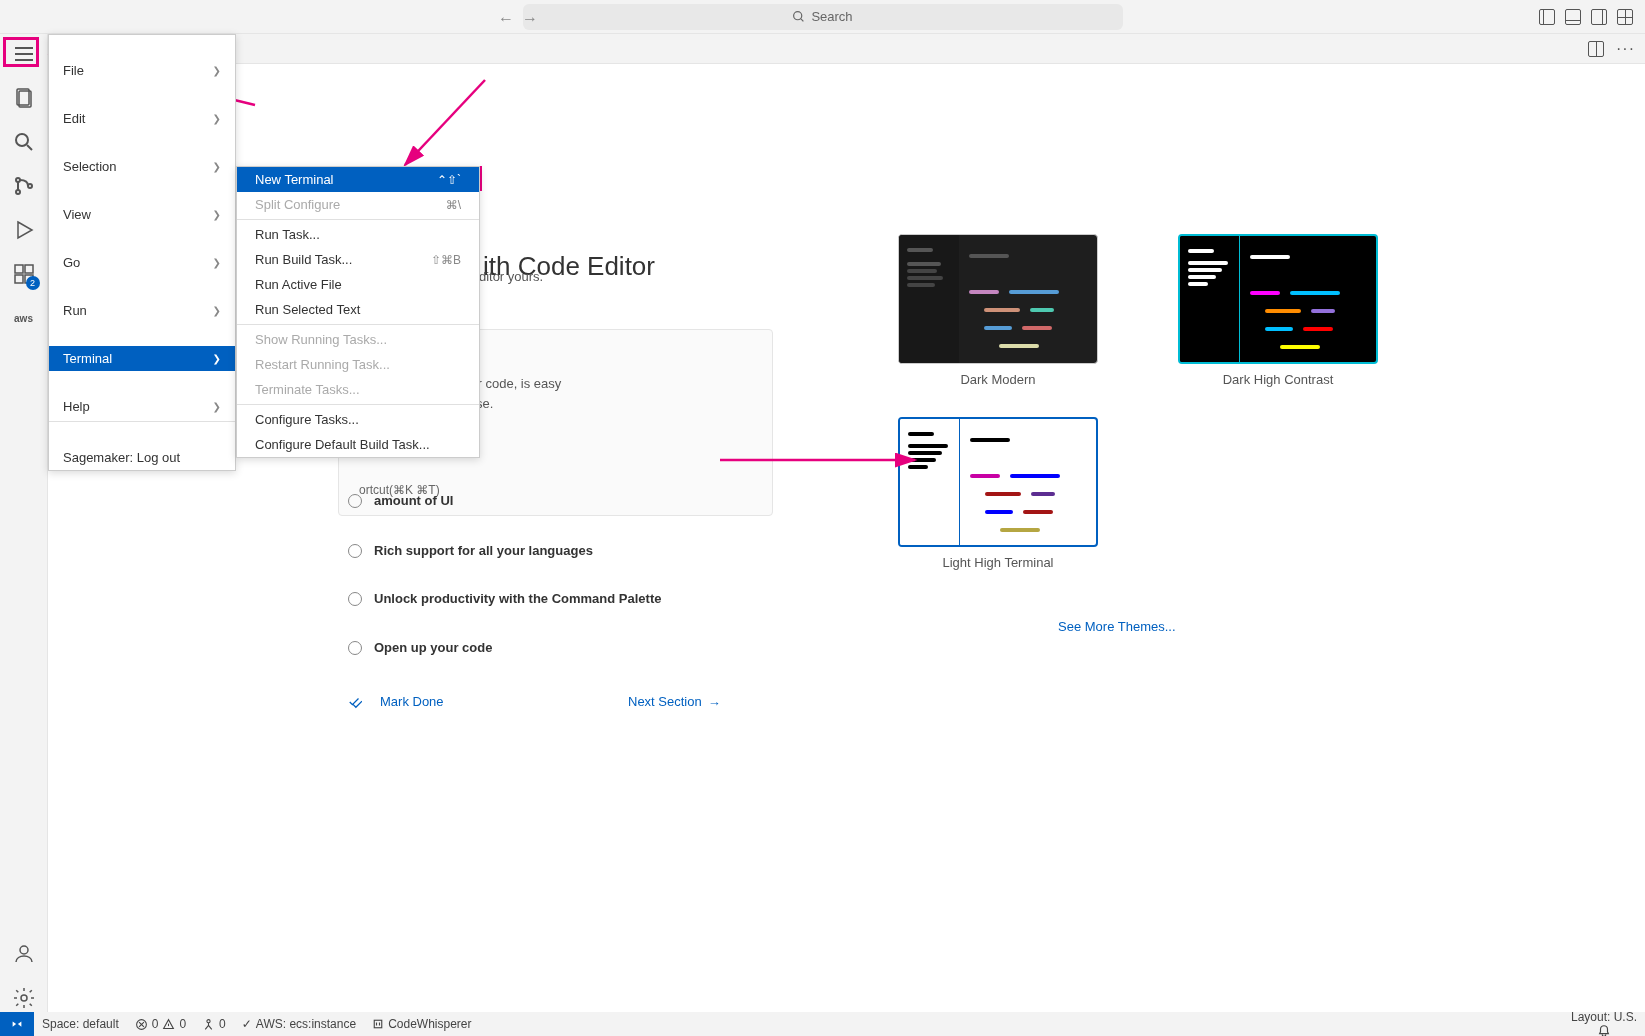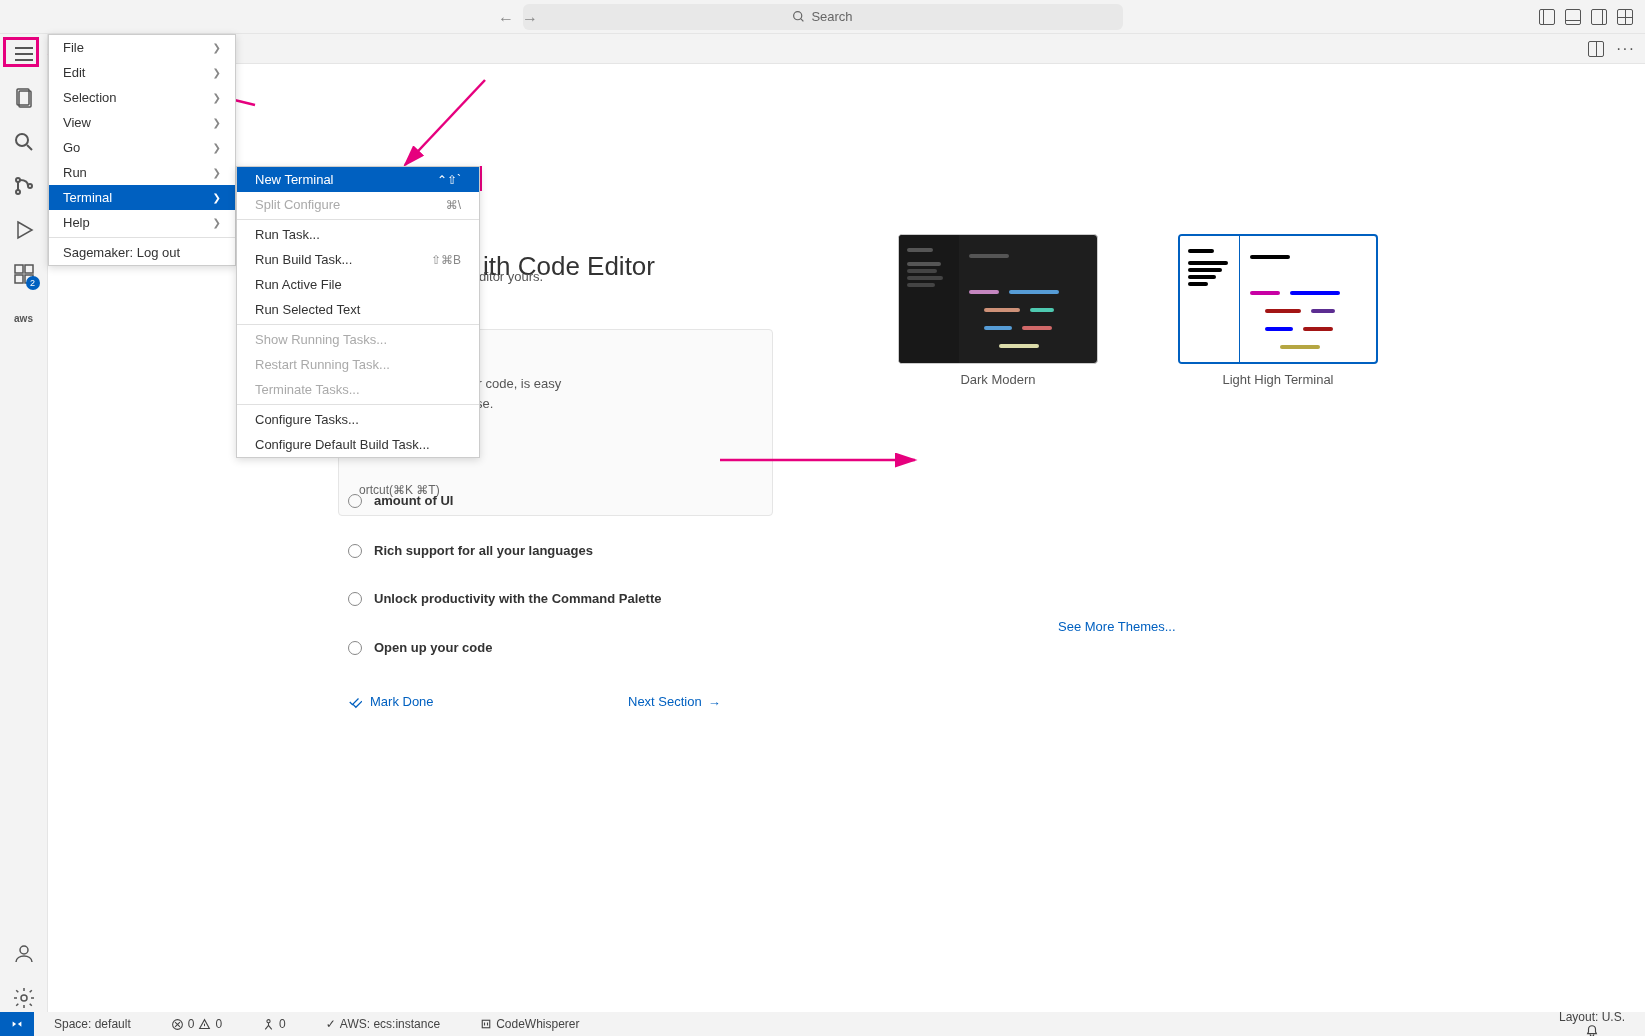--- a/index.html
+++ b/index.html
@@ -43,54 +43,54 @@
 .browse-btn { background:#0060c0; color:#fff; border:none; padding:6px 12px; font-size:12px; border-radius:2px; cursor:pointer; }
 .theme-tip { font-size:12px; color:#666; margin-top:30px; }
 
 .step { position:absolute; left:300px; display:flex; gap:12px; align-items:center; font-size:13px; font-weight:600; color:#333; }
 .circle { width:14px; height:14px; border:1.5px solid #888; border-radius:50%; flex-shrink:0; }
 .step1 { top:429px; }
 .step2 { top:479px; }
 .step3 { top:527px; }
 .step4 { top:576px; }
 
-.mark-done { position:absolute; left:300px; top:630px; font-size:13px; color:#0060c0; cursor:pointer; display:flex; gap:8px; align-items:center; }
+.mark-done { position:absolute; left:300px; top:630px; font-size:13px; color:#0060c0; cursor:pointer; display:flex; gap:18px; align-items:center; }
 .next-section { position:absolute; left:580px; top:630px; font-size:13px; color:#0060c0; cursor:pointer; display:flex; gap:6px; align-items:center; }
 
 
 .theme-grid { position:absolute; left:840px; top:170px; display:grid; grid-template-columns: repeat(2, 220px); gap: 30px 60px; }
 .theme-item { display:flex; flex-direction:column; align-items:center; gap:8px; }
 .theme-preview { width:200px; height:130px; border:1px solid #ccc; border-radius:4px; position:relative; overflow:hidden; cursor:pointer; }
 .theme-preview.selected { border:2px solid #0060c0; }
 .theme-preview.hc { border:2px solid #00bcd4; }
 .theme-preview.hc2 { border:2px solid #0060c0; }
 .theme-label { font-size:13px; color:#555; }
 .preview-sidebar { position:absolute; left:0; top:0; bottom:0; width:60px; }
 .preview-line { height:4px; border-radius:2px; margin:3px 0; }
 .see-more { position:absolute; left:1010px; top:555px; font-size:13px; color:#0060c0; cursor:pointer; }
 
 
 .menu-main { position:absolute; left:48px; top:34px; width:188px; background:#fff; border:1px solid #ccc; box-shadow:0 2px 8px rgba(0,0,0,0.15); font-size:13px; z-index:100; }
-.menu-item { padding:5px 14px; display:flex; justify-content:space-between; align-items:center; cursor:pointer; color:#333; }
+.menu-item { padding:5px 14px; display:flex; justify-content:space-between; align-items:center; cursor:pointer; color:#333;margin-top:23px; }
 .menu-item.highlighted { background:#0060c0; color:#fff; }
 .menu-sep { height:1px; background:#e0e0e0; margin:2px 0; }
 .chev { color:#888; font-size:10px; }
 .menu-item.highlighted .chev { color:#fff; }
 
 .menu-sub { position:absolute; left:236px; top:166px; width:244px; background:#fff; border:1px solid #ccc; box-shadow:0 2px 8px rgba(0,0,0,0.15); font-size:13px; z-index:100; }
 .sub-item { padding:5px 18px; display:flex; justify-content:space-between; align-items:center; cursor:pointer; color:#333; }
 .sub-item.highlighted { background:#0060c0; color:#fff; }
 .sub-item.disabled { color:#aaa; cursor:default; }
 .shortcut { font-size:12px; color:#888; }
 .sub-item.highlighted .shortcut { color:#fff; }
 
 
 .statusbar { position:absolute; left:0; right:0; bottom:0; height:24px; background:#f3f3f3; display:flex; align-items:center; font-size:12px; color:#444; }
 .remote-ind { width:34px; height:24px; background:#0060c0; display:flex; align-items:center; justify-content:center; color:#fff; }
-.status-item { padding:0 20px; display:flex; align-items:center; gap:4px; cursor:pointer; }
+.status-item { padding:0 8px; display:flex; align-items:center; gap:4px; cursor:pointer; }
 .status-right { margin-left:auto; display:flex; align-items:center;flex-direction:column; }
 
 
 .annot-box { position:absolute; border:3px solid #e6007e; pointer-events:none; }
 .annot-arrow { position:absolute; pointer-events:none; }
 
 </style>
 </head>
 <body>
 
@@ -232,20 +232,42 @@
           <div class="preview-line" style="background:#c586c0;width:30px;display:inline-block;"></div>
           <div class="preview-line" style="background:#569cd6;width:50px;display:inline-block;margin-left:6px;"></div><br>
           <div class="preview-line" style="background:#ce9178;width:36px;display:inline-block;margin-left:15px;"></div>
           <div class="preview-line" style="background:#4ec9b0;width:24px;display:inline-block;margin-left:6px;"></div><br>
           <div class="preview-line" style="background:#569cd6;width:28px;display:inline-block;margin-left:15px;"></div>
           <div class="preview-line" style="background:#d16969;width:30px;display:inline-block;margin-left:6px;"></div><br>
           <div class="preview-line" style="background:#dcdcaa;width:40px;display:inline-block;margin-left:30px;"></div>
         </div>
       </div>
       <div class="theme-label">Dark Modern</div>
+    </div>
+    <div class="theme-item">
+      <div class="theme-preview hc" style="background:#000;">
+        <div class="preview-sidebar" style="background:#000;padding:10px 8px;border-right:1px solid #00bcd4;">
+          <div class="preview-line" style="background:#fff;width:26px;"></div>
+          <div class="preview-line" style="background:#fff;width:40px;margin-top:8px;"></div>
+          <div class="preview-line" style="background:#fff;width:34px;"></div>
+          <div class="preview-line" style="background:#fff;width:28px;"></div>
+          <div class="preview-line" style="background:#fff;width:20px;"></div>
+        </div>
+        <div style="position:absolute;left:70px;top:12px;right:10px;">
+          <div class="preview-line" style="background:#fff;width:40px;display:inline-block;"></div><br><br>
+          <div class="preview-line" style="background:#ff00ff;width:30px;display:inline-block;"></div>
+          <div class="preview-line" style="background:#00bfff;width:50px;display:inline-block;margin-left:6px;"></div><br>
+          <div class="preview-line" style="background:#ff8c00;width:36px;display:inline-block;margin-left:15px;"></div>
+          <div class="preview-line" style="background:#9370db;width:24px;display:inline-block;margin-left:6px;"></div><br>
+          <div class="preview-line" style="background:#00bfff;width:28px;display:inline-block;margin-left:15px;"></div>
+          <div class="preview-line" style="background:#ff0000;width:30px;display:inline-block;margin-left:6px;"></div><br>
+          <div class="preview-line" style="background:#ffff00;width:40px;display:inline-block;margin-left:30px;"></div>
+        </div>
+      </div>
+      <div class="theme-label">Dark High Contrast</div>
     </div>
     <div class="theme-item">
       <div class="theme-preview hc2" style="background:#fff;">
         <div class="preview-sidebar" style="background:#fff;padding:10px 8px;border-right:1px solid #0060c0;">
           <div class="preview-line" style="background:#000;width:26px;"></div>
           <div class="preview-line" style="background:#000;width:40px;margin-top:8px;"></div>
           <div class="preview-line" style="background:#000;width:34px;"></div>
           <div class="preview-line" style="background:#000;width:28px;"></div>
           <div class="preview-line" style="background:#000;width:20px;"></div>
         </div>

